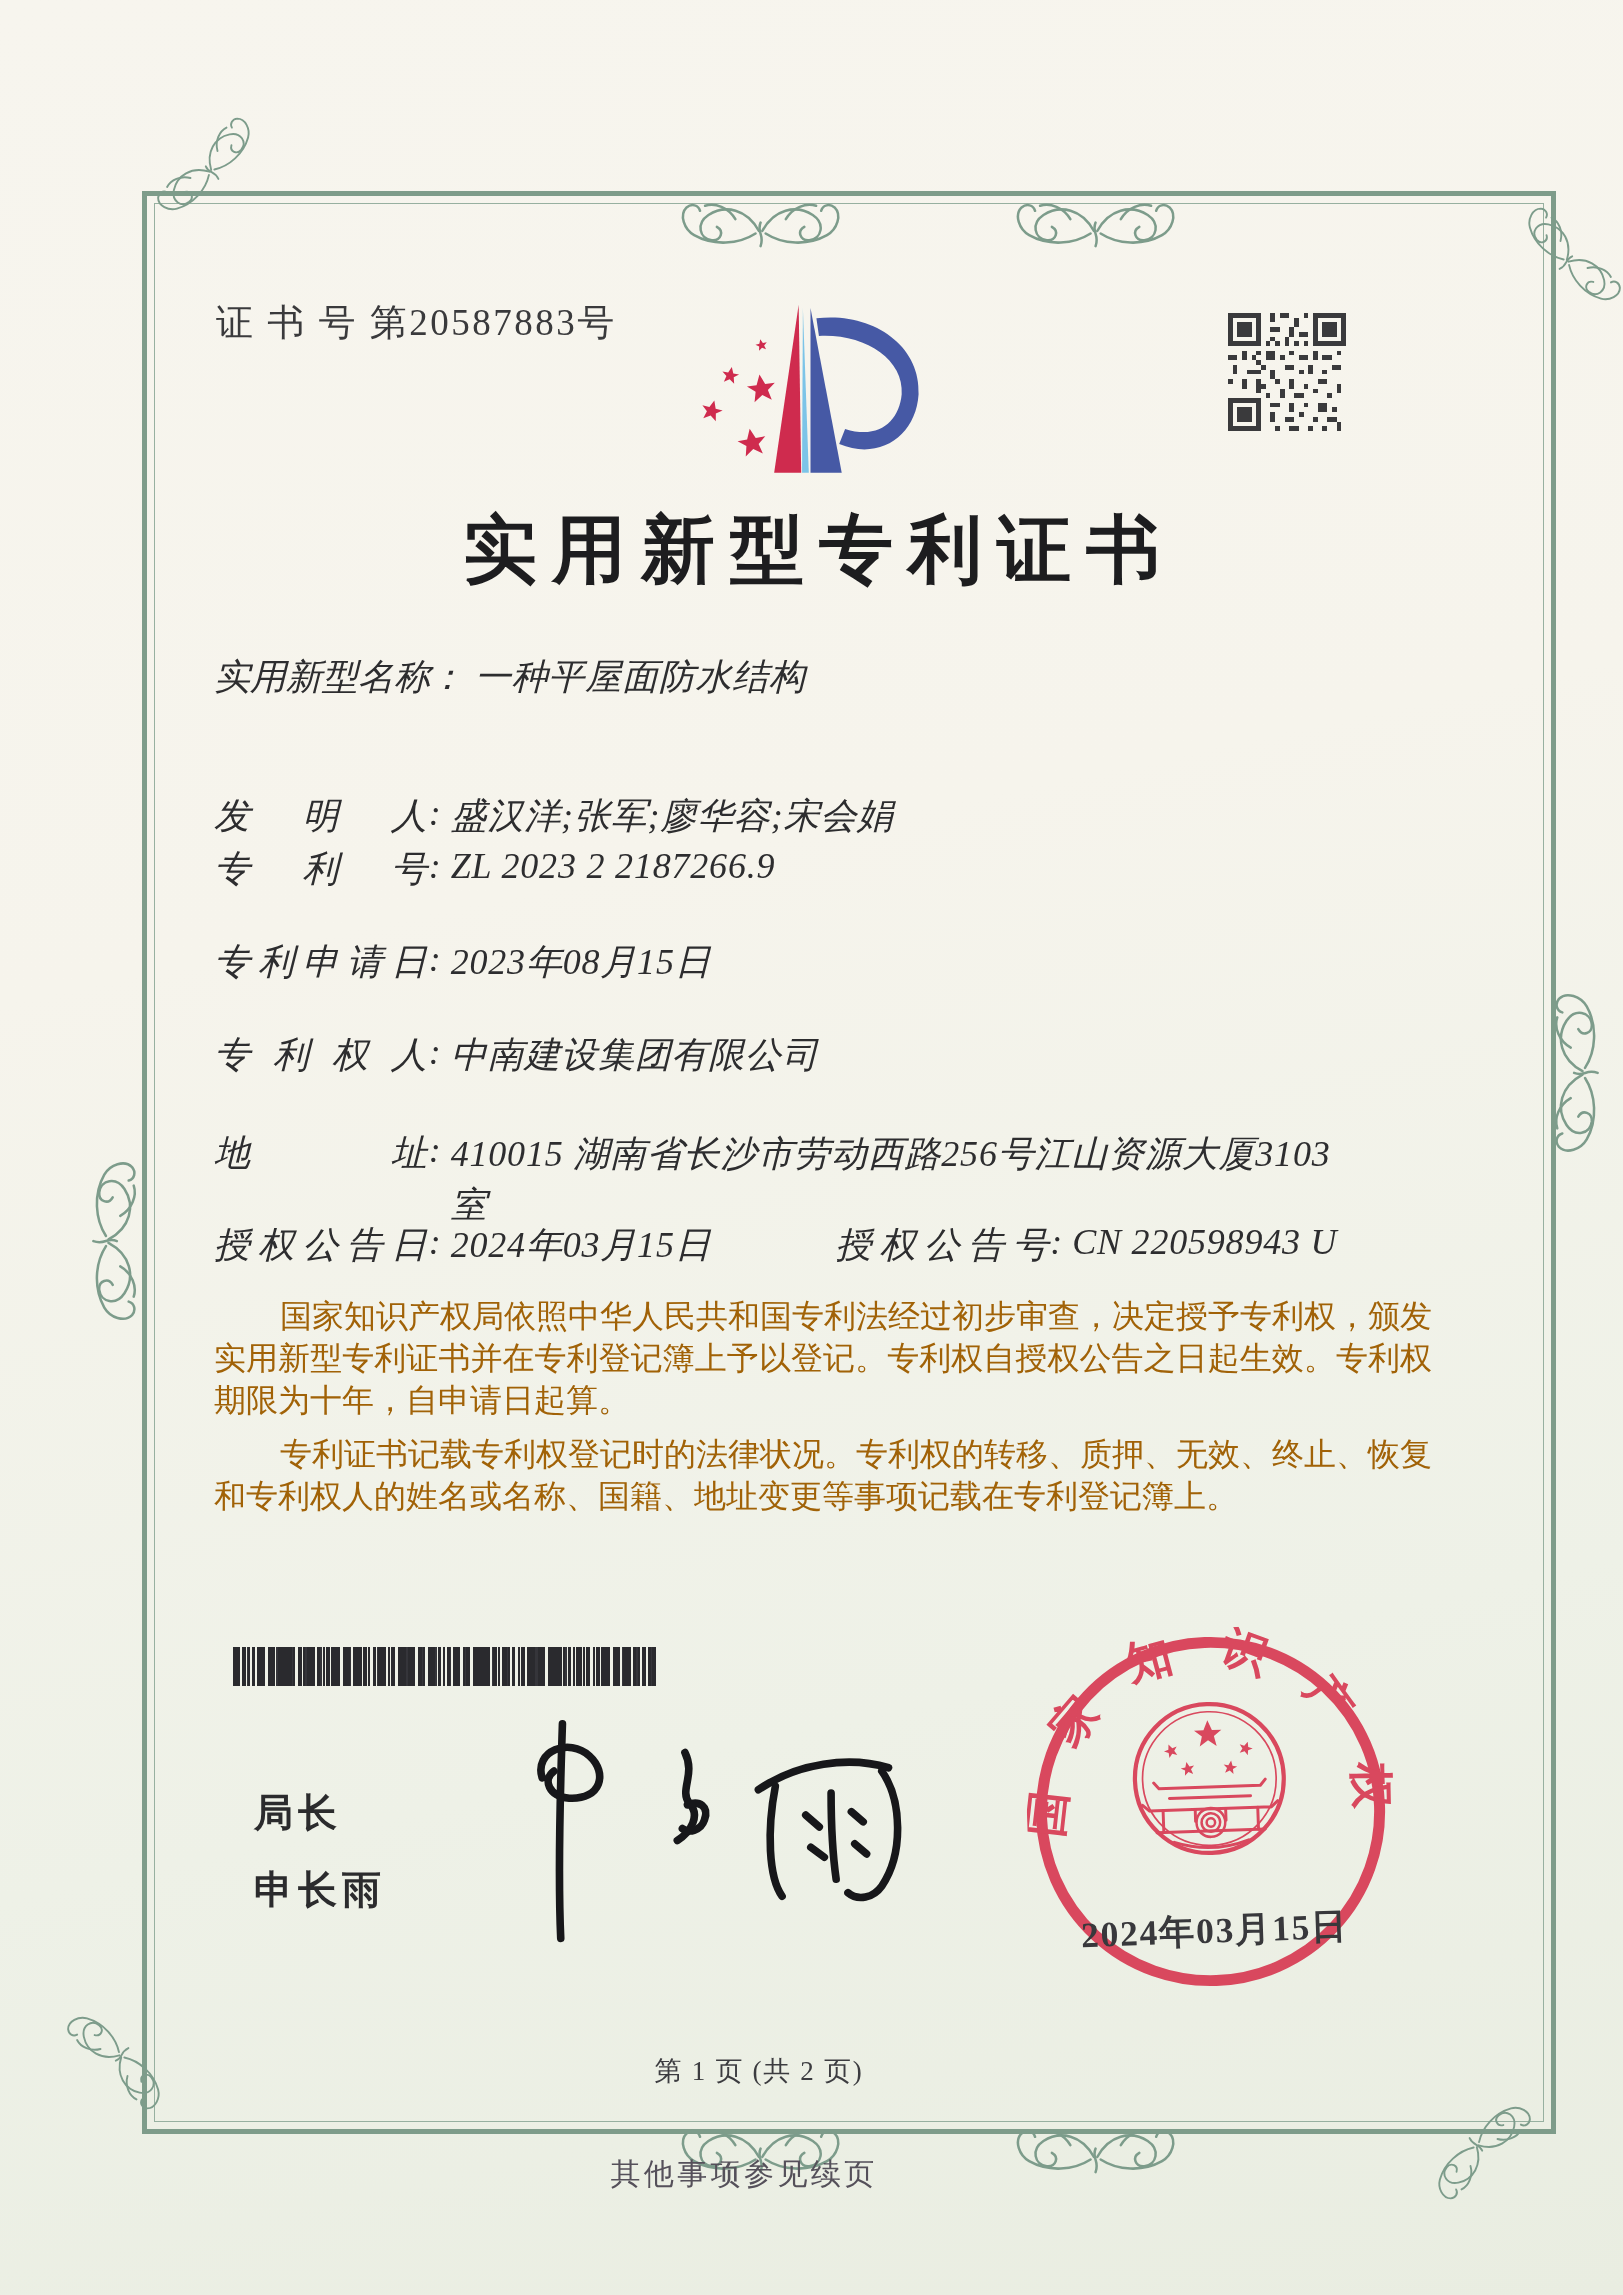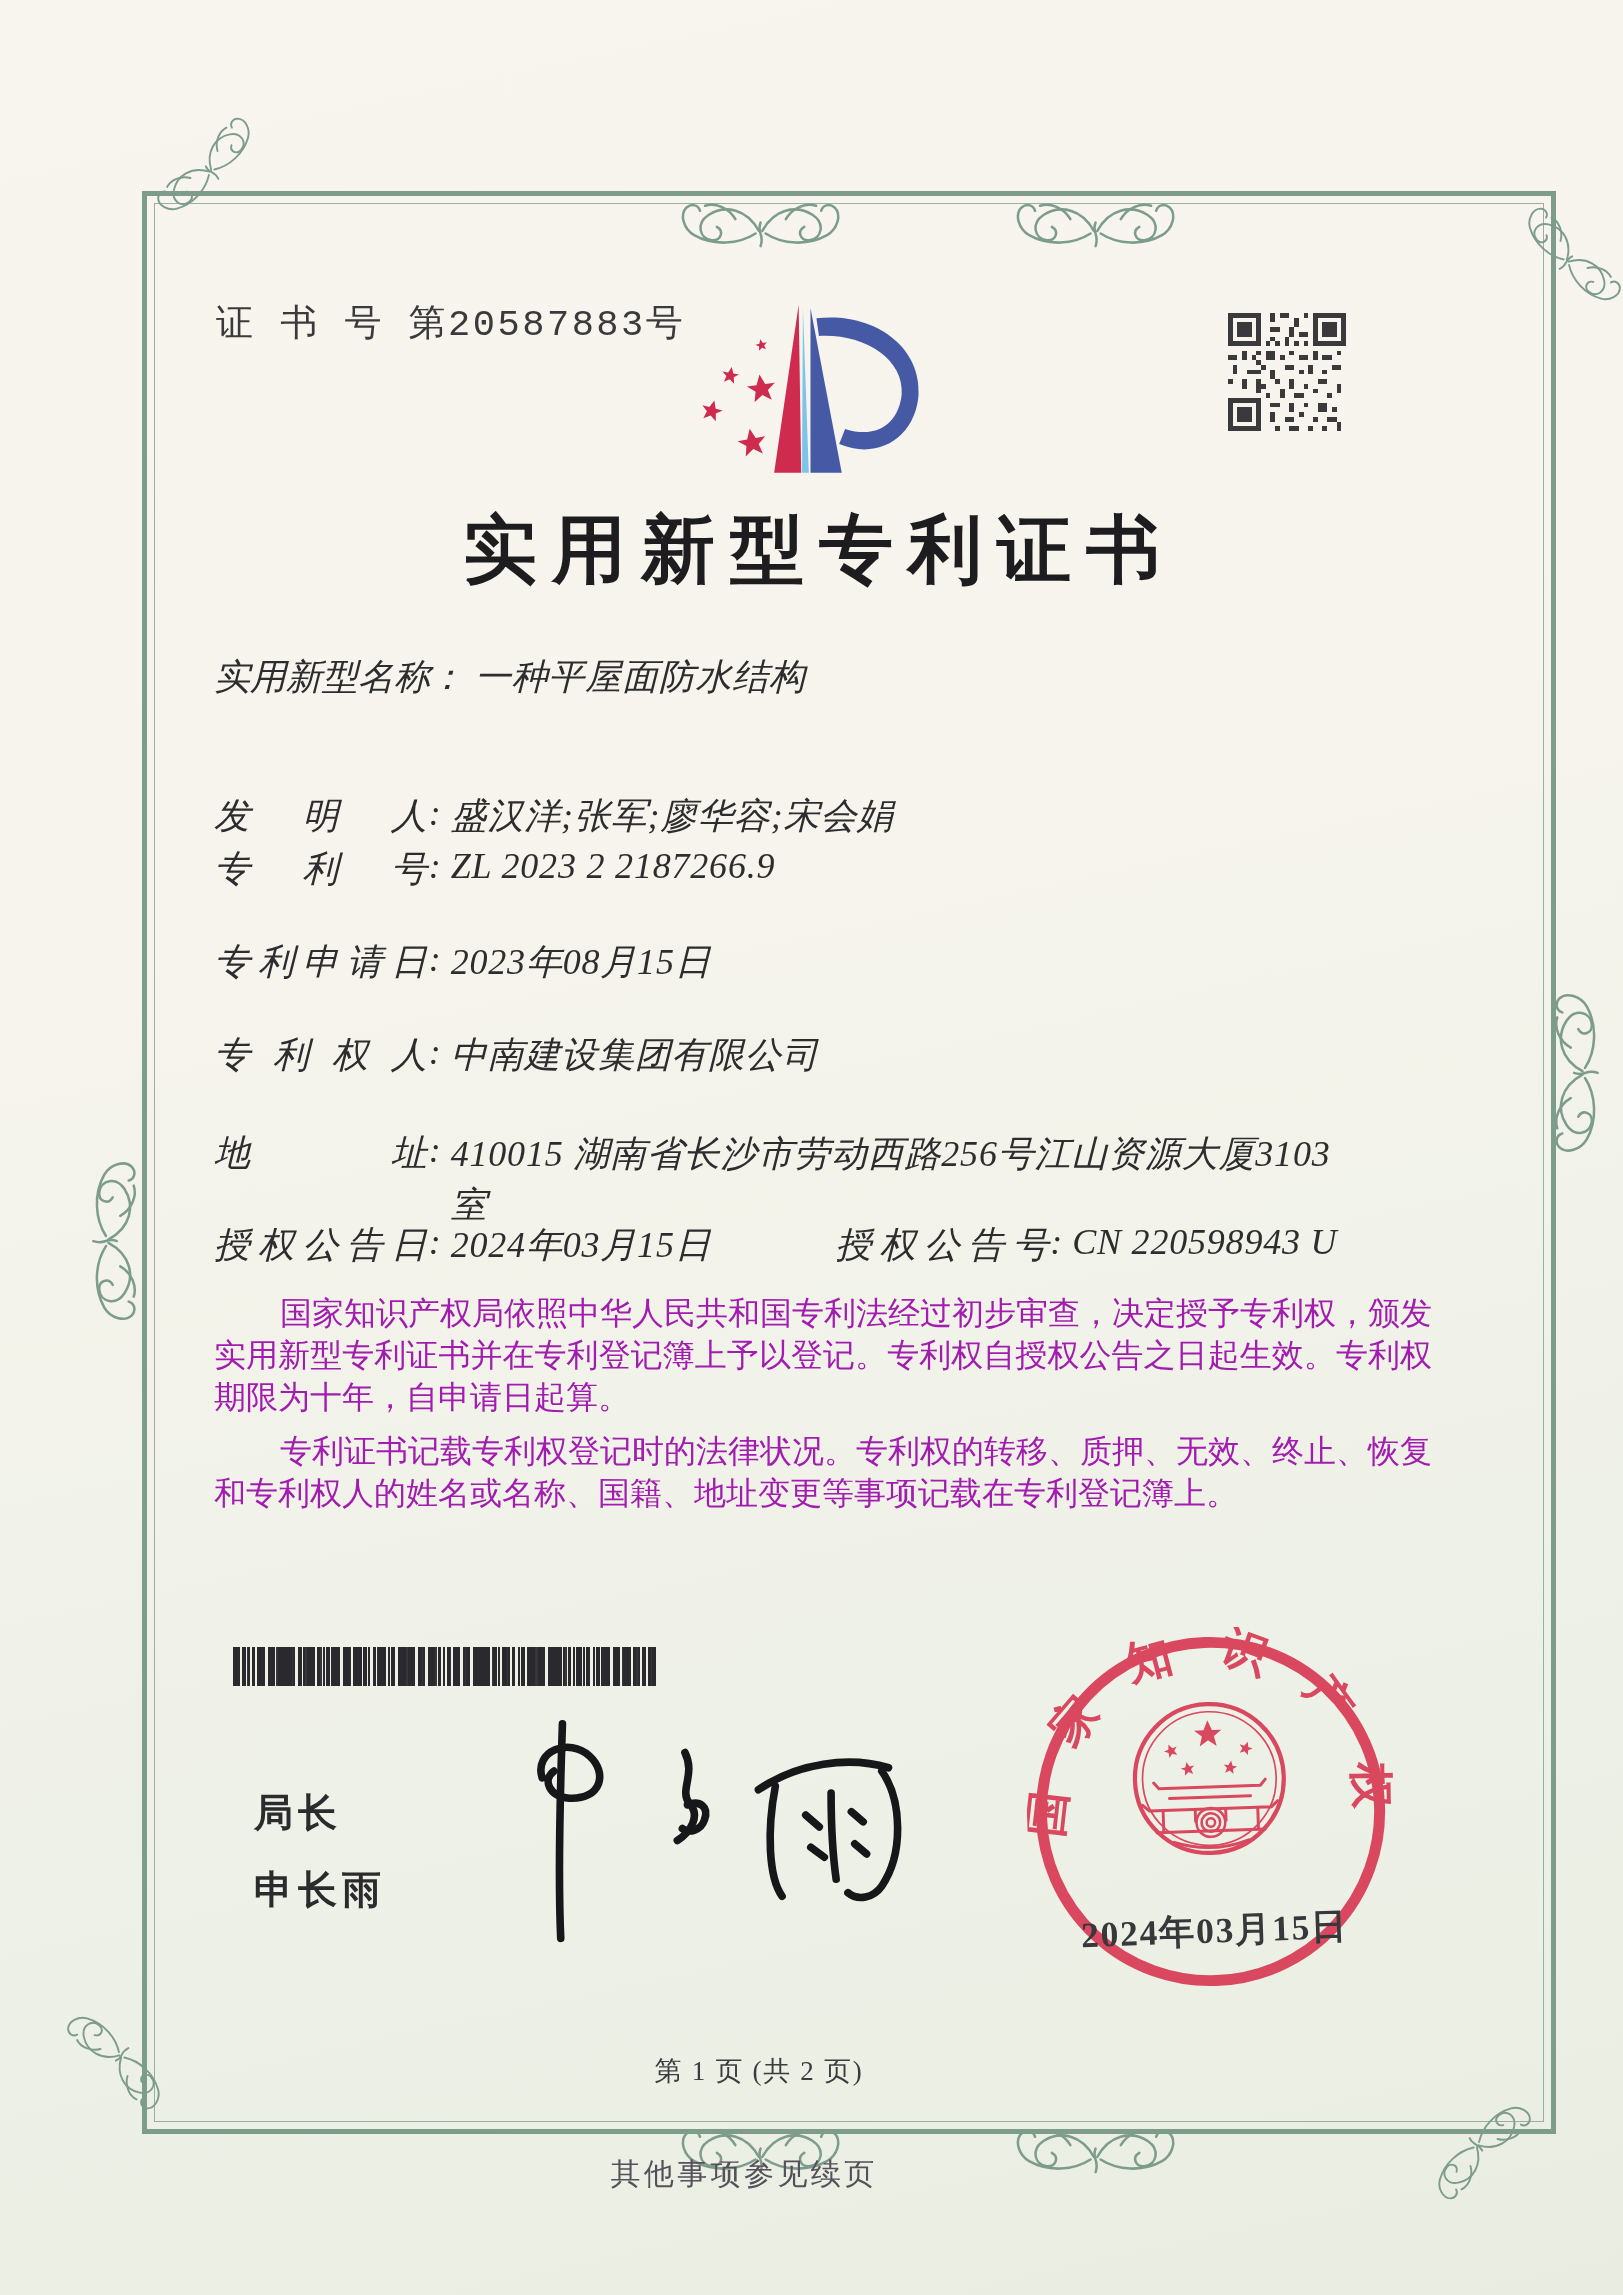--- a/index.html
+++ b/index.html
@@ -11,41 +11,41 @@
   .abs{position:absolute;}
 
   
   .frame{left:142px;top:191px;width:1404px;height:1933px;border:5px solid #7e9c8a;}
   .frame-inner{position:absolute;inset:6.8px;border:1.7px solid #97b0a0;}
   .orn{width:271px;height:74px;color:#7d9c8b;}
   .orn svg{width:100%;height:100%;overflow:visible;}
   .orn.corner{transform-origin:50% 50%;width:203px;height:56px;}
 
   
-  .cert-no{left:216px;top:298px;font-size:37px;letter-spacing:2.5px;color:#3a3a3c;font-family:Liberation Mono, monospace;}
+  .cert-no{left:216px;top:298px;font-size:37px;letter-spacing:2.5px;color:#3a3a3c;}
   .logo{left:634px;top:269px;width:380px;height:237px;}
   .qr{left:1228px;top:313px;width:118px;height:118px;}
   .title{left:0;right:0;top:501px;text-align:center;
     font-family:"DejaVu Sans","Liberation Sans",sans-serif;font-weight:bold;
     font-size:74px;letter-spacing:15px;text-indent:15px;color:#1d1d1f;}
 
   
   .row{left:214px;font-size:36px;color:#2d2d2f;display:flex;align-items:flex-start;white-space:nowrap;font-style:italic;}
   .flabel{display:inline-block;width:213px;text-align:justify;text-align-last:justify;text-justify:inter-character;}
   .colon{margin:0 10px 0 1.7px;}
   .fvalue{letter-spacing:0.8px;}
   .r1{top:653px;}.r2{top:792px;}.r3{top:845px;}.r4{top:938px;}.r5{top:1031px;}
   .r6{top:1129px;}.r6 .addr-lines{line-height:51px;white-space:normal;width:998px;}
   .r7{top:1221px;gap:24px;}
   .grant-group{display:flex;}
   .grant-group + .grant-group{margin-left:100px;}
 
   
   .paras{left:214px;top:1295px;width:1218px;font-size:32px;line-height:42px;
-    text-align:justify;color:#a21caf;font-family:Liberation Mono, monospace;}
+    text-align:justify;color:#a16207;}
   .paras p{margin:0;text-indent:66px;}
   .paras p + p{margin-top:12px;}
 
   
   .barcode{left:233px;top:1647px;width:423px;height:39px;
     background:
       repeating-linear-gradient(90deg,#2a2a2e 0 1.7px,rgba(0,0,0,0) 1.7px 5px),
       repeating-linear-gradient(90deg,#2a2a2e 0 3.4px,rgba(0,0,0,0) 3.4px 9.3px),
       repeating-linear-gradient(90deg,#35353a 0 2.5px,rgba(0,0,0,0) 2.5px 14.4px),
       repeating-linear-gradient(90deg,#2a2a2e 0 6px,rgba(0,0,0,0) 6px 24.5px);

